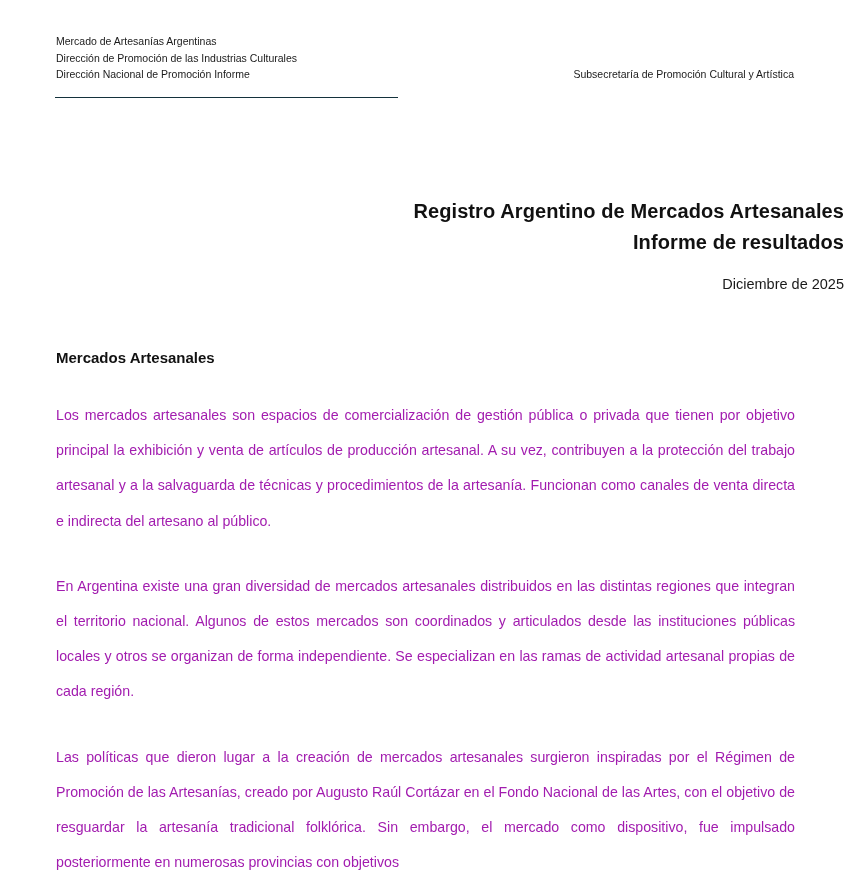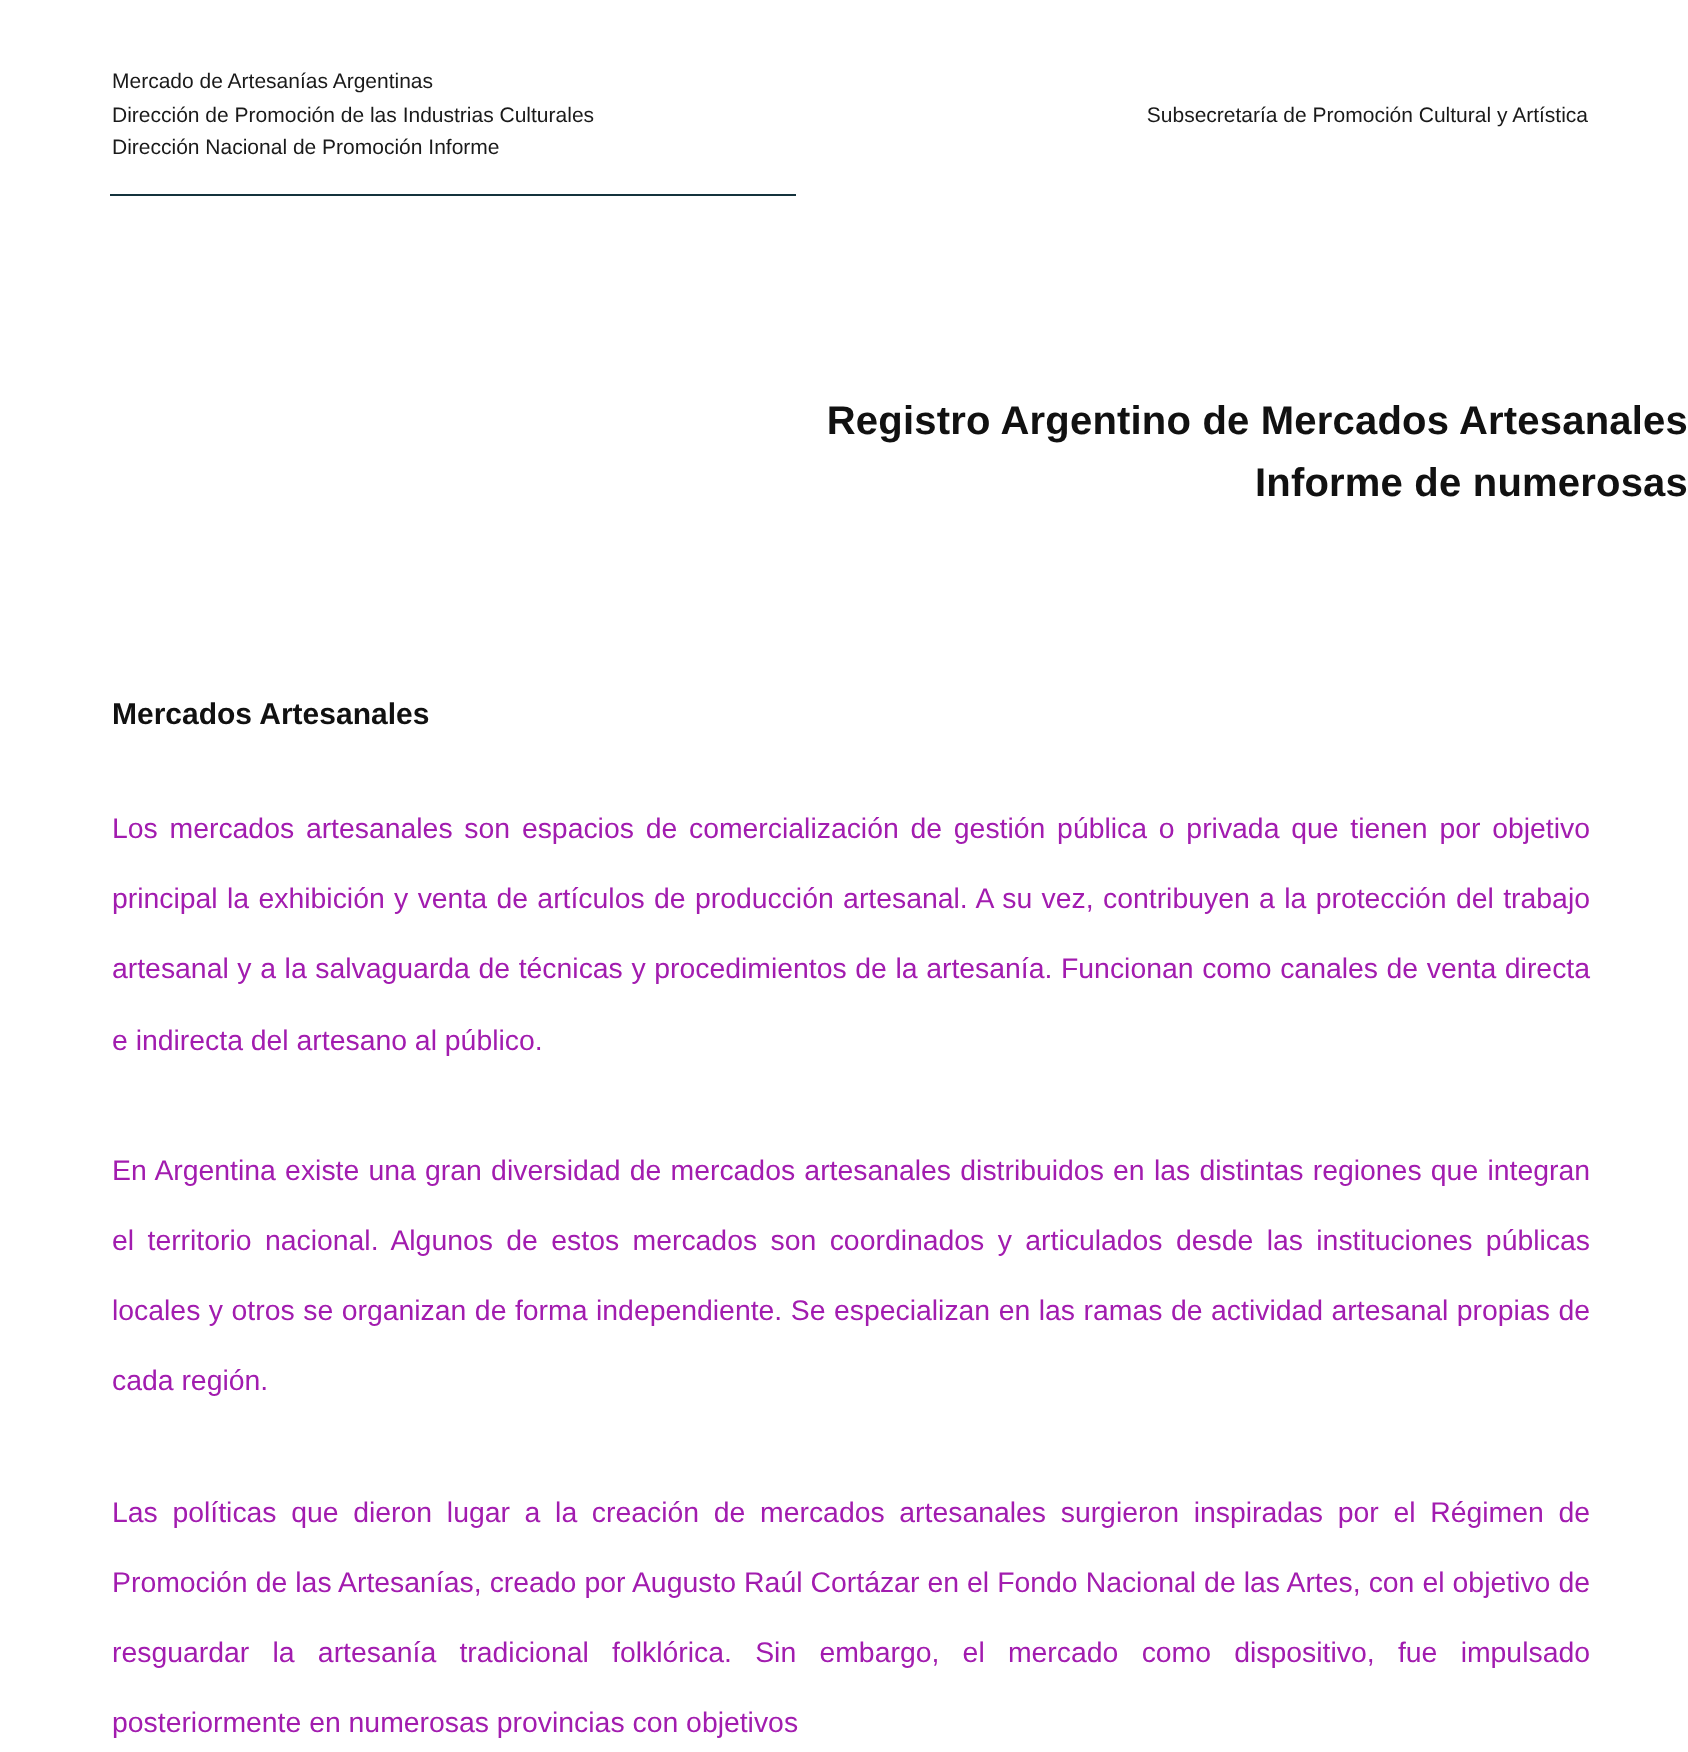--- a/index.html
+++ b/index.html
@@ -26,21 +26,21 @@
   }
 
   
   .letterhead {
     position: absolute;
     top: 33px;
     left: 56px;
     right: 48px;
     display: flex;
     justify-content: space-between;
-    align-items: center;
+    align-items: flex-end;
   }
   .letterhead-block {
     font-size: 10.5px;
     line-height: 16.5px;
     color: #1a1a1a;
     white-space: nowrap;
   }
   .letterhead-block .lh-line {
     display: block;
   }
@@ -133,21 +133,22 @@
     </div>
     <div class="letterhead-block letterhead-right">
       <span class="lh-line">Subsecretaría de Promoción Cultural y Artística</span>
     </div>
   </div>
 
   <hr class="header-rule">
 
   <div class="title-block">
     <h1 class="doc-title">Registro Argentino de Mercados Artesanales</h1>
-    <h2 class="doc-subtitle">Informe de numerosas</h2>
+    <h2 class="doc-subtitle">Informe de resultados</h2>
+    <div class="doc-date">Diciembre de 2025</div>
   </div>
 
   <div class="body-wrap">
     <h3 class="section-heading">Mercados Artesanales</h3>
     <p class="para">Los mercados artesanales son espacios de comercialización de gestión pública o privada que tienen por objetivo principal la exhibición y venta de artículos de producción artesanal. A su vez, contribuyen a la protección del trabajo artesanal y a la salvaguarda de técnicas y procedimientos de la artesanía. Funcionan como canales de venta directa e indirecta del artesano al público.</p>
     <p class="para">En Argentina existe una gran diversidad de mercados artesanales distribuidos en las distintas regiones que integran el territorio nacional. Algunos de estos mercados son coordinados y articulados desde las instituciones públicas locales y otros se organizan de forma independiente. Se especializan en las ramas de actividad artesanal propias de cada región.</p>
     <p class="para">Las políticas que dieron lugar a la creación de mercados artesanales surgieron inspiradas por el Régimen de Promoción de las Artesanías, creado por Augusto Raúl Cortázar en el Fondo Nacional de las Artes, con el objetivo de resguardar la artesanía tradicional folklórica. Sin embargo, el mercado como dispositivo, fue impulsado posteriormente en numerosas provincias con objetivos</p>
   </div>
 
 </div>

